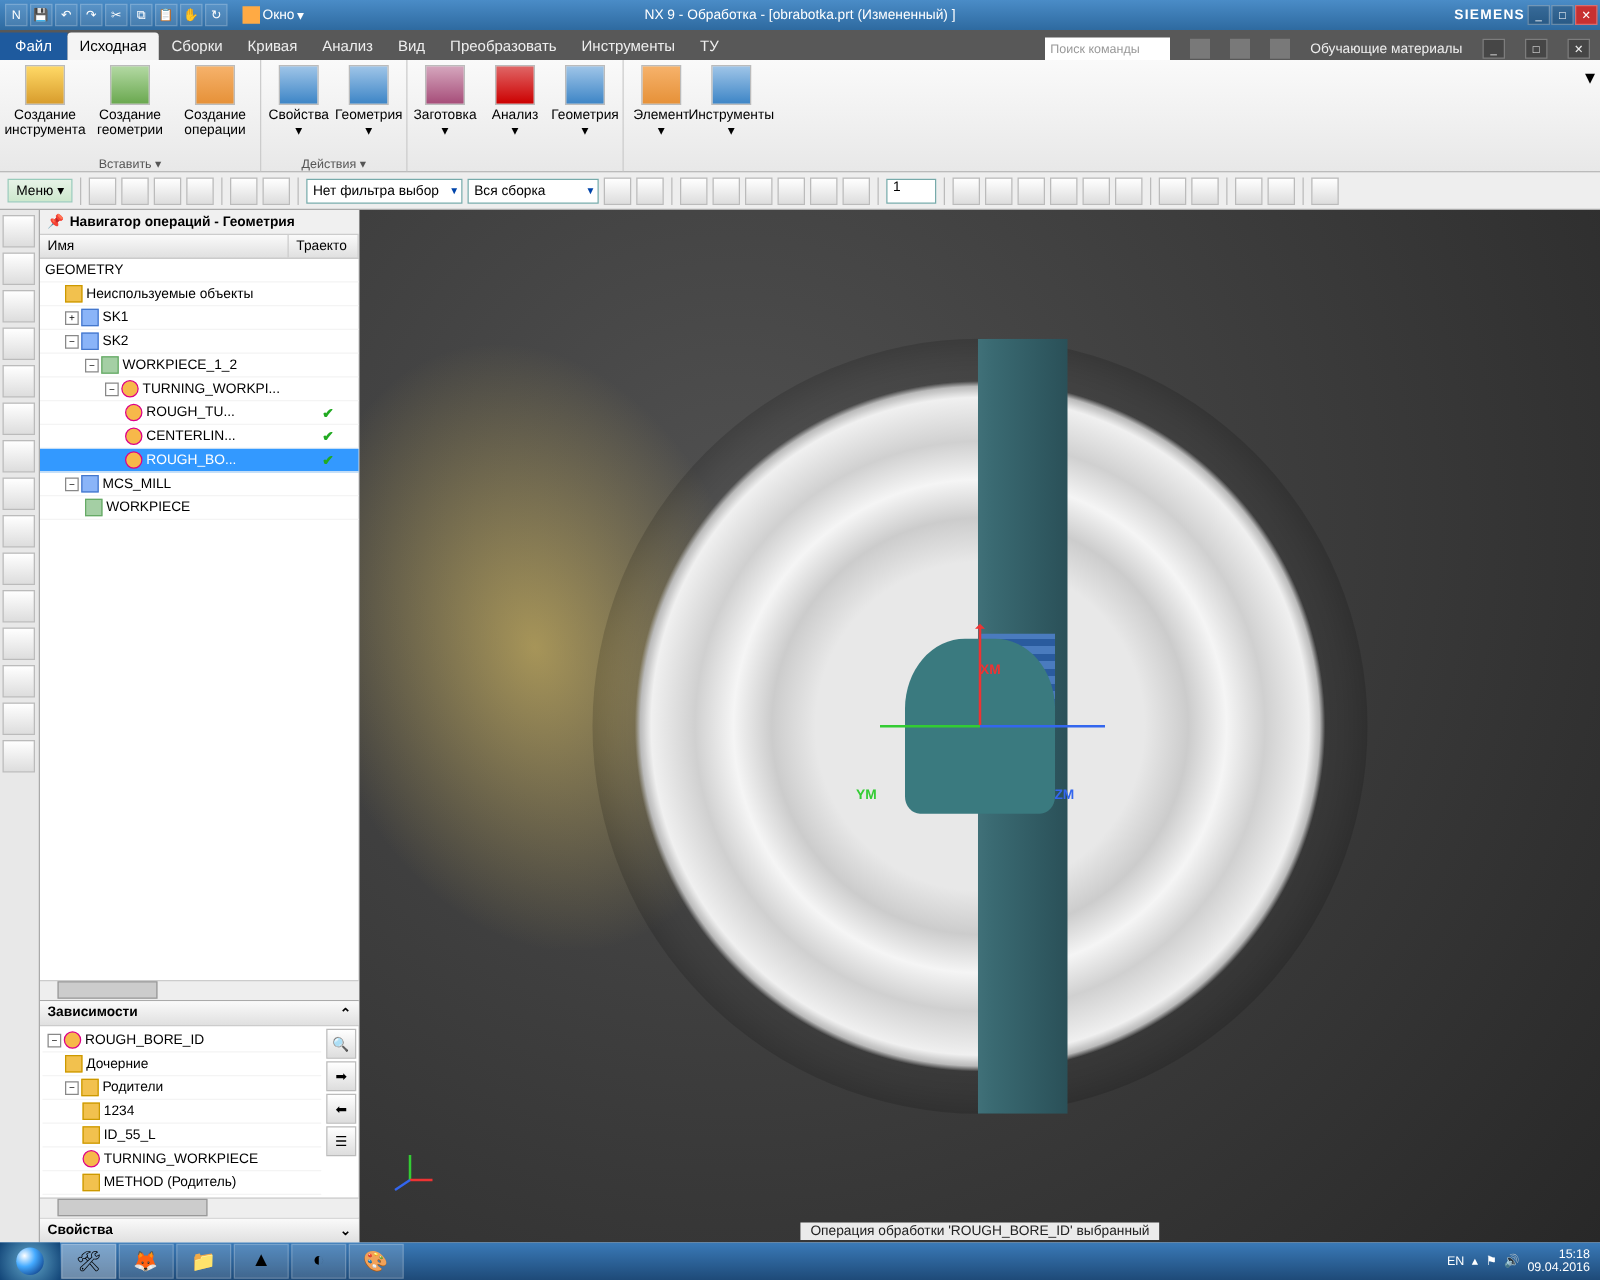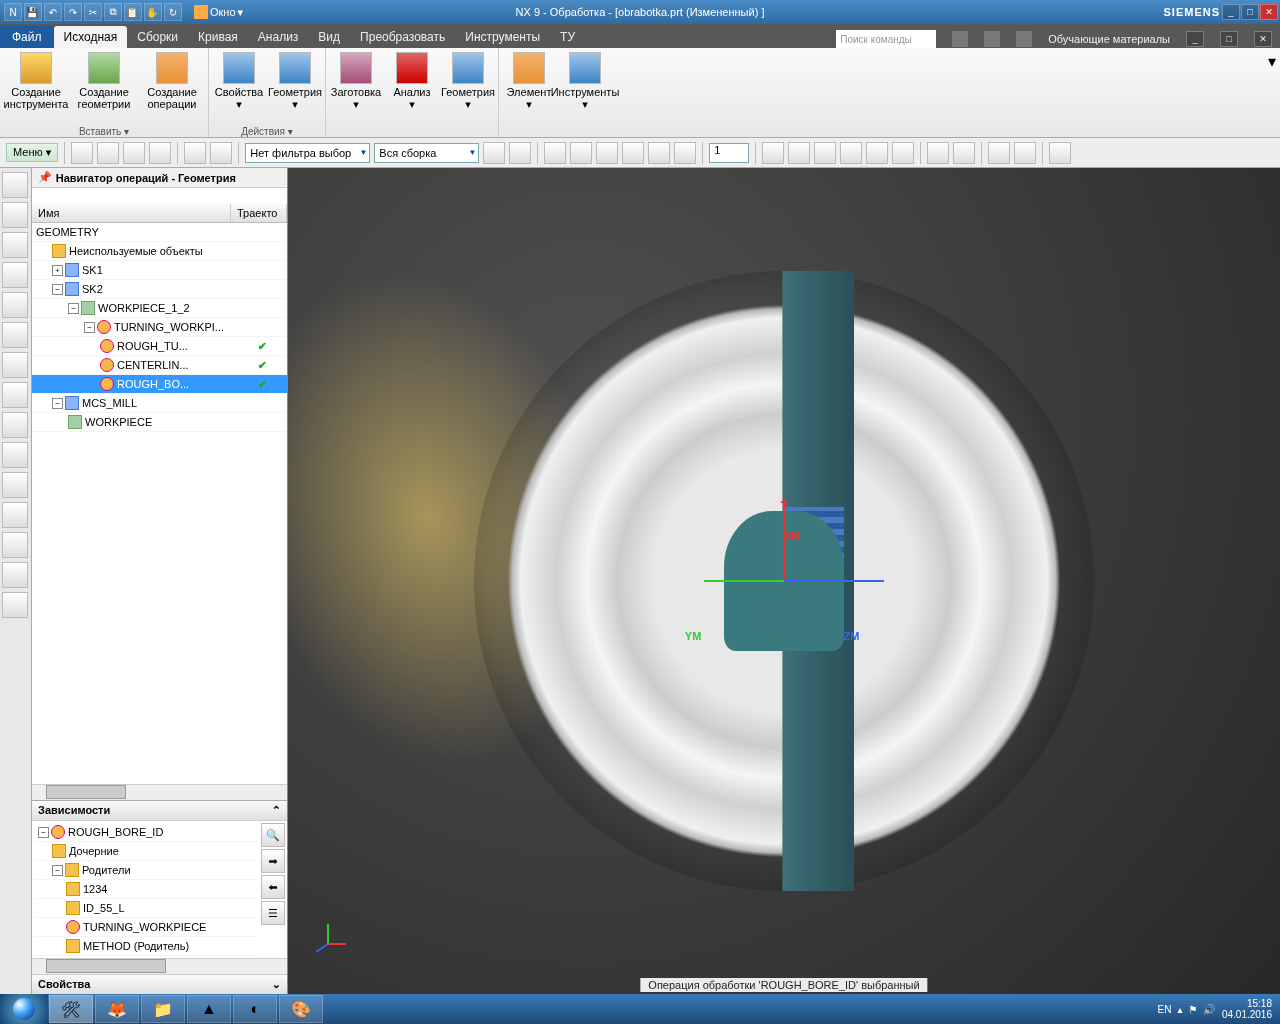--- a/index.html
+++ b/index.html
@@ -50,21 +50,21 @@
 
 .main { position: absolute; top: 168px; bottom: 30px; left: 0; right: 0; display: flex; }
 
 
 .vtb { width: 32px; background: #e8e8e8; border-right: 1px solid #aaa; display: flex; flex-direction: column; gap: 4px; padding: 4px 2px; }
 .vtb-btn { width: 26px; height: 26px; border: 1px solid #bbb; background: linear-gradient(#fff,#ddd); cursor: pointer; }
 
 
 .navpanel { width: 256px; background: #fff; border-right: 1px solid #888; display: flex; flex-direction: column; font-size: 11px; }
 .nav-title { background: #f0f0f0; border-bottom: 1px solid #ccc; padding: 3px 6px; font-weight: bold; display: flex; align-items: center; gap: 4px; }
-.nav-header { display: flex; background: linear-gradient(#fafafa,#e0e0e0); border-bottom: 1px solid #bbb; margin-top: 16px; }
+.nav-header { display: flex; background: linear-gradient(#fafafa,#e0e0e0); border-bottom: 1px solid #bbb; }
 .nav-col { padding: 3px 6px; border-right: 1px solid #ccc; }
 .nav-tree { flex: 1; overflow: auto; }
 .tree-row { display: flex; align-items: center; height: 19px; padding-left: 4px; cursor: pointer; border-bottom: 1px solid #f4f4f4; white-space: nowrap; }
 .tree-row.selected { background: #3399ff; color: #fff; }
 .indent { display: inline-block; }
 .expand { width: 11px; height: 11px; border: 1px solid #888; font-size: 8px; line-height: 9px; text-align: center; margin-right: 2px; }
 .node-icon { width: 14px; height: 14px; background: #f2c14e; margin-right: 3px; border: 1px solid #c90; }
 .node-icon.mcs { background: #8ab4f8; border-color: #47c; }
 .node-icon.wp { background: #a4cfa4; border-color: #6a6; }
 .node-icon.op { background: #f7b84a; border-radius: 50%; border-color: #d08; }
@@ -426,16 +426,16 @@
   <div class="task">▲</div>
   <div class="task">◐</div>
   <div class="task">🎨</div>
   <div class="tray">
     <span>EN</span>
     <span>▴</span>
     <span>⚑</span>
     <span>🔊</span>
     <div class="clock">
       <div>15:18</div>
-        <div>04.01.2016</div>
+        <div>09.04.2016</div>
     </div>
   </div>
 </div>
 
 </body></html>

